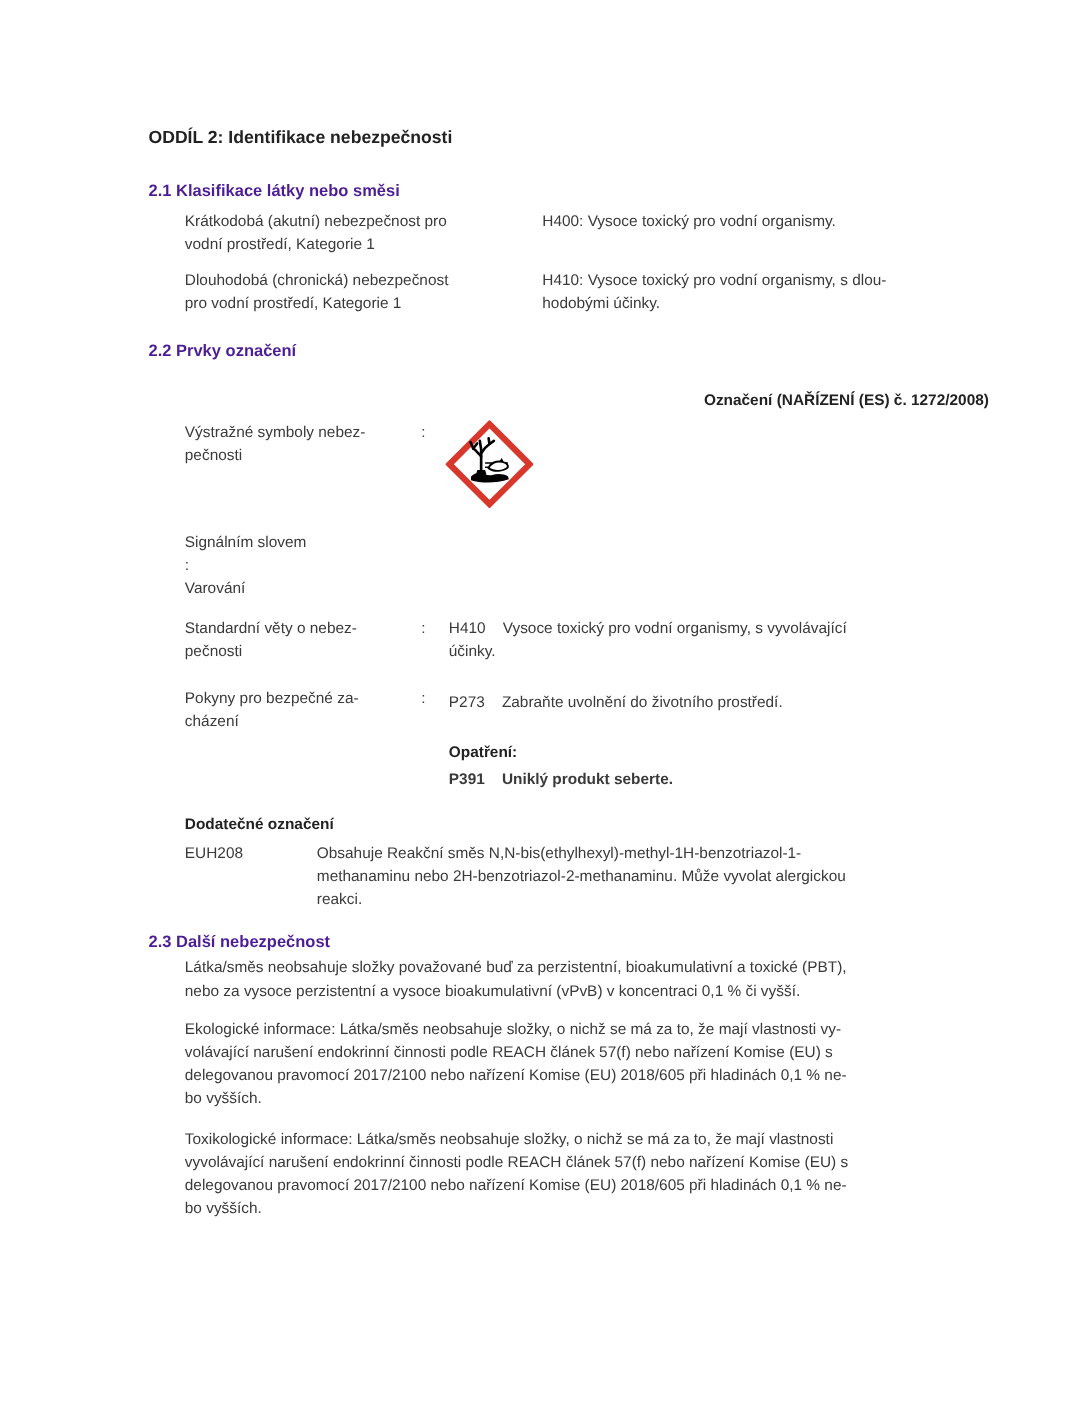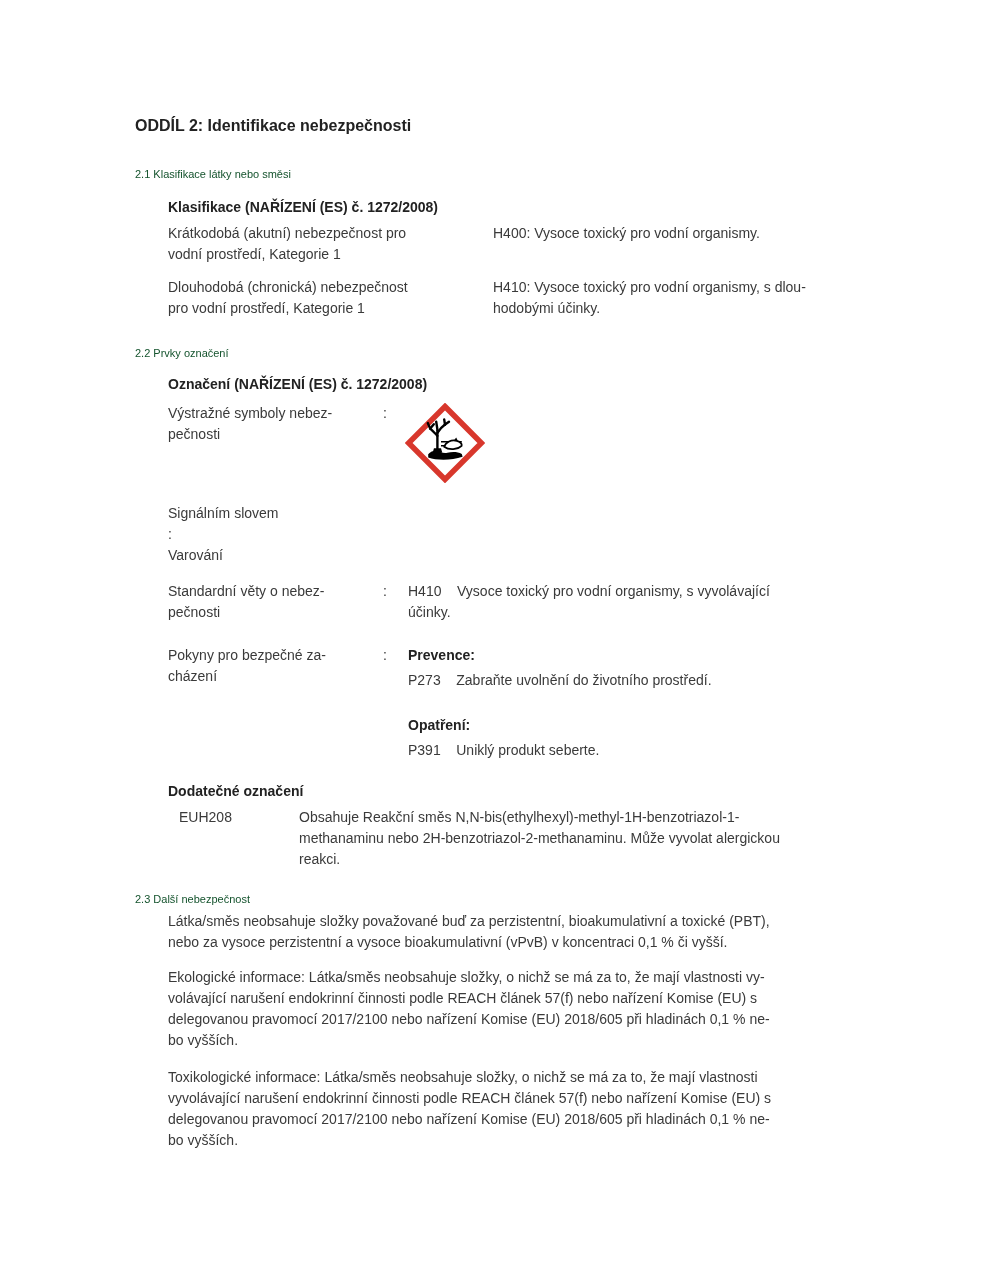--- a/index.html
+++ b/index.html
@@ -5,76 +5,75 @@
   * { margin:0; padding:0; box-sizing:border-box; }
   html,body { background:#ffffff; }
   body {
     width:989px; height:1280px; overflow:hidden;
     font-family:"Liberation Sans","DejaVu Sans",sans-serif;
     color:#3a3a3a; font-size:14px; line-height:21px;
   }
   .doc { width:989px; height:974px; padding:116px 90px 0 135px; }
 
   .h1 { font-size:16px; line-height:20px; font-weight:bold; color:#222; }
-  .h2 { font-size:11px; line-height:18px; font-weight:normal; color:#14532d; }
+  .h2 { font-size:15px; line-height:18px; font-weight:bold; color:#4c1d95; }
   .h3 { font-size:14px; line-height:17px; font-weight:bold; color:#222; margin-left:33px; }
 
   .pre { white-space:pre-wrap; }
 
   
   .class-row { display:flex; margin-left:33px; align-items:flex-start; }
   .class-left { width:325px; }
   .class-right { width:395px; }
 
   
   .def-row { display:flex; margin-left:33px; align-items:flex-start; }
   .def-label { width:215px; }
   .def-colon { width:25px; }
   .def-value { flex:1; }
   .bold { font-weight:bold; color:#222; }
 
   
-  .euh-row { display:flex; margin-left:33px; align-items:flex-start;justify-content:flex-end; }
+  .euh-row { display:flex; margin-left:33px; align-items:flex-start; }
   .euh-code { width:120px; }
   .euh-text { width:600px; }
 
   .para { margin-left:33px; width:725px; }
 
   
   .mt-h2-21 { margin-top:29px; }
   .mt-h3-klas { margin-top:16px; }
   .mt-rowA { margin-top:7px; }
   .mt-rowB { margin-top:12px; }
   .mt-h2-22 { margin-top:25px; }
-  .mt-h3-ozn { margin-top:14px; }
+  .mt-h3-ozn { margin-top:26px;text-align:right; }
   .mt-symbols { margin-top:10px; }
   .mt-signal { margin-top:20px;flex-direction:column; }
   .mt-statements { margin-top:15px; }
   .mt-precaution { margin-top:22px; }
   .mt-dodat { margin-top:22px; }
   .mt-euh { margin-top:7px; }
   .mt-h2-23 { margin-top:20px; }
   .mt-p1 { margin-top:3px; }
   .mt-p2 { margin-top:14px; }
   .mt-p3 { margin-top:16px; }
   .mt-p273 { margin-top:4px; }
   .mt-opatreni { margin-top:24px; }
-  .mt-p391 { margin-top:4px; }
+  .mt-p391 { margin-top:4px;font-weight:bold; }
 
   .picto { width:80px; height:80px; display:block; margin-left:-3px; }
 </style>
 </head>
 <body>
 
 <div class="doc">
 
   <div class="h1">ODDÍL 2: Identifikace nebezpečnosti</div>
 
   <div class="h2 mt-h2-21">2.1 Klasifikace látky nebo směsi</div>
-  <div class="h3 mt-h3-klas">Klasifikace (NAŘÍZENÍ (ES) č. 1272/2008)</div>
 
   <div class="class-row mt-rowA">
     <div class="class-left pre">Krátkodobá (akutní) nebezpečnost pro
 vodní prostředí, Kategorie 1</div>
     <div class="class-right pre">H400: Vysoce toxický pro vodní organismy.</div>
   </div>
 
   <div class="class-row mt-rowB">
     <div class="class-left pre">Dlouhodobá (chronická) nebezpečnost
 pro vodní prostředí, Kategorie 1</div>
@@ -125,21 +124,20 @@
     <div class="def-colon">:</div>
     <div class="def-value pre">H410    Vysoce toxický pro vodní organismy, s vyvolávající
 účinky.</div>
   </div>
 
   <div class="def-row mt-precaution">
     <div class="def-label pre">Pokyny pro bezpečné za-
 cházení</div>
     <div class="def-colon">:</div>
     <div class="def-value">
-      <div class="bold">Prevence:</div>
       <div class="pre mt-p273">P273    Zabraňte uvolnění do životního prostředí.</div>
       <div class="bold mt-opatreni">Opatření:</div>
       <div class="pre mt-p391">P391    Uniklý produkt seberte.</div>
     </div>
   </div>
 
   <div class="h3 mt-dodat">Dodatečné označení</div>
 
   <div class="euh-row mt-euh">
     <div class="euh-code">EUH208</div>

